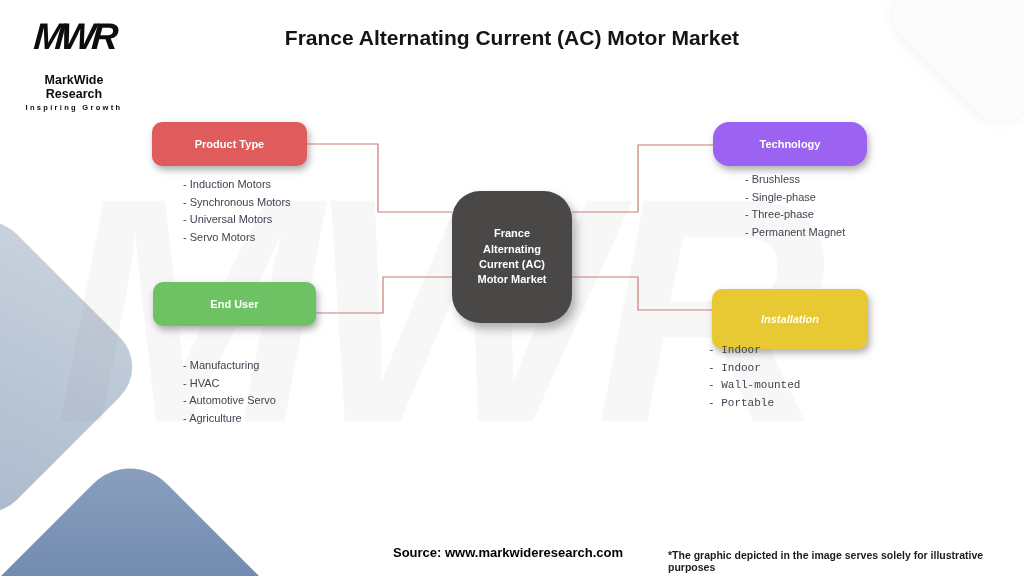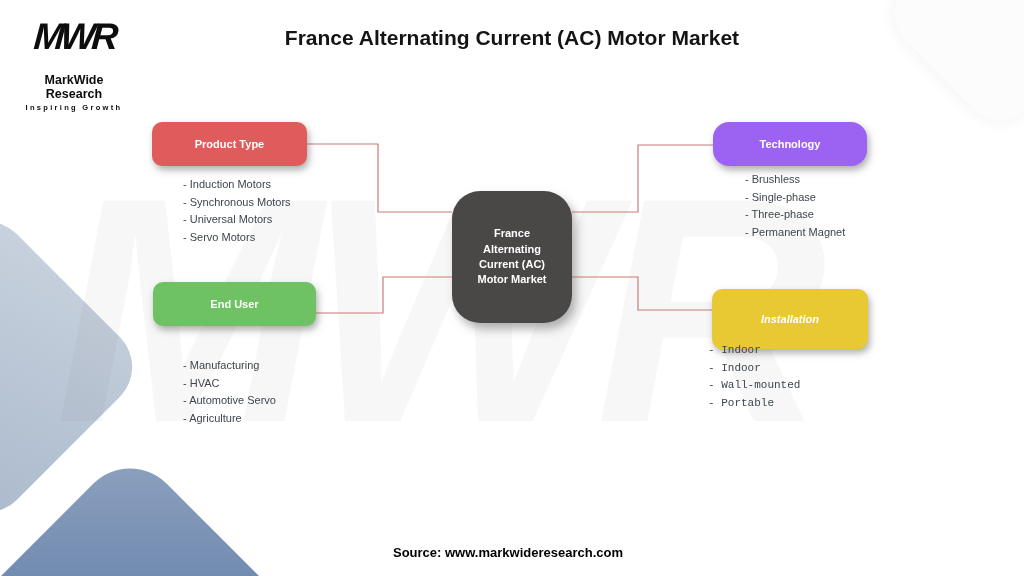--- a/index.html
+++ b/index.html
@@ -133,14 +133,15 @@
 
   <div class="cat-box box-inst" style="background-color: rgb(233, 201, 51);">Installation</div>
   <ul class="cat-list list-inst">
     <li>Indoor</li>
     <li>Indoor</li>
     <li>Wall-mounted</li>
     <li>Portable</li>
   </ul>
 
   <div class="source">Source: www.markwideresearch.com</div>
+  <div class="disclaimer">*The graphic depicted in the image serves solely for illustrative purposes</div>
 
 </div>
 
 </body></html>

